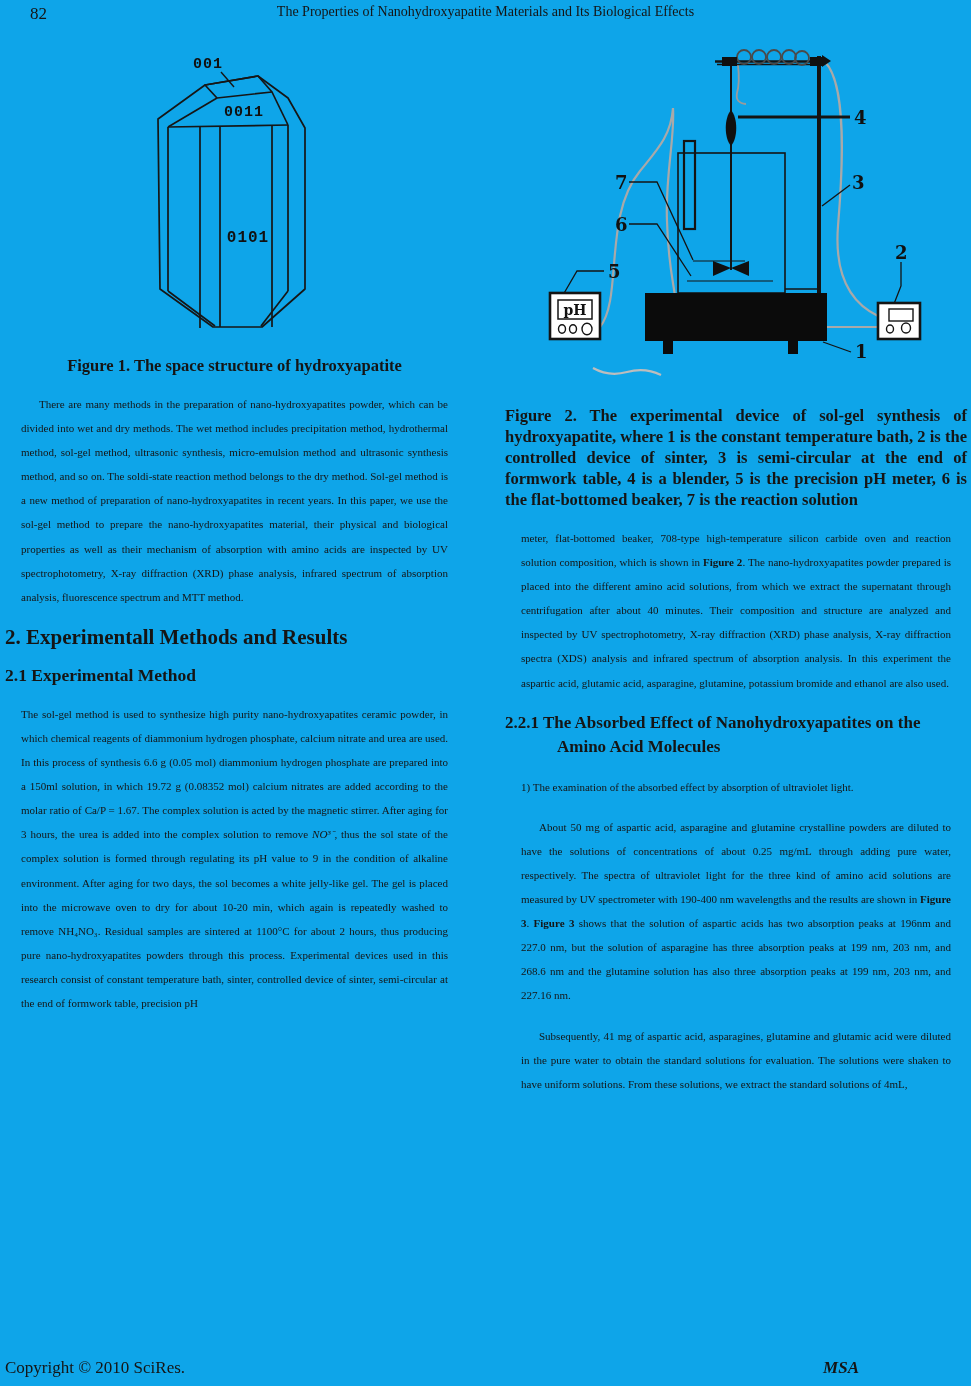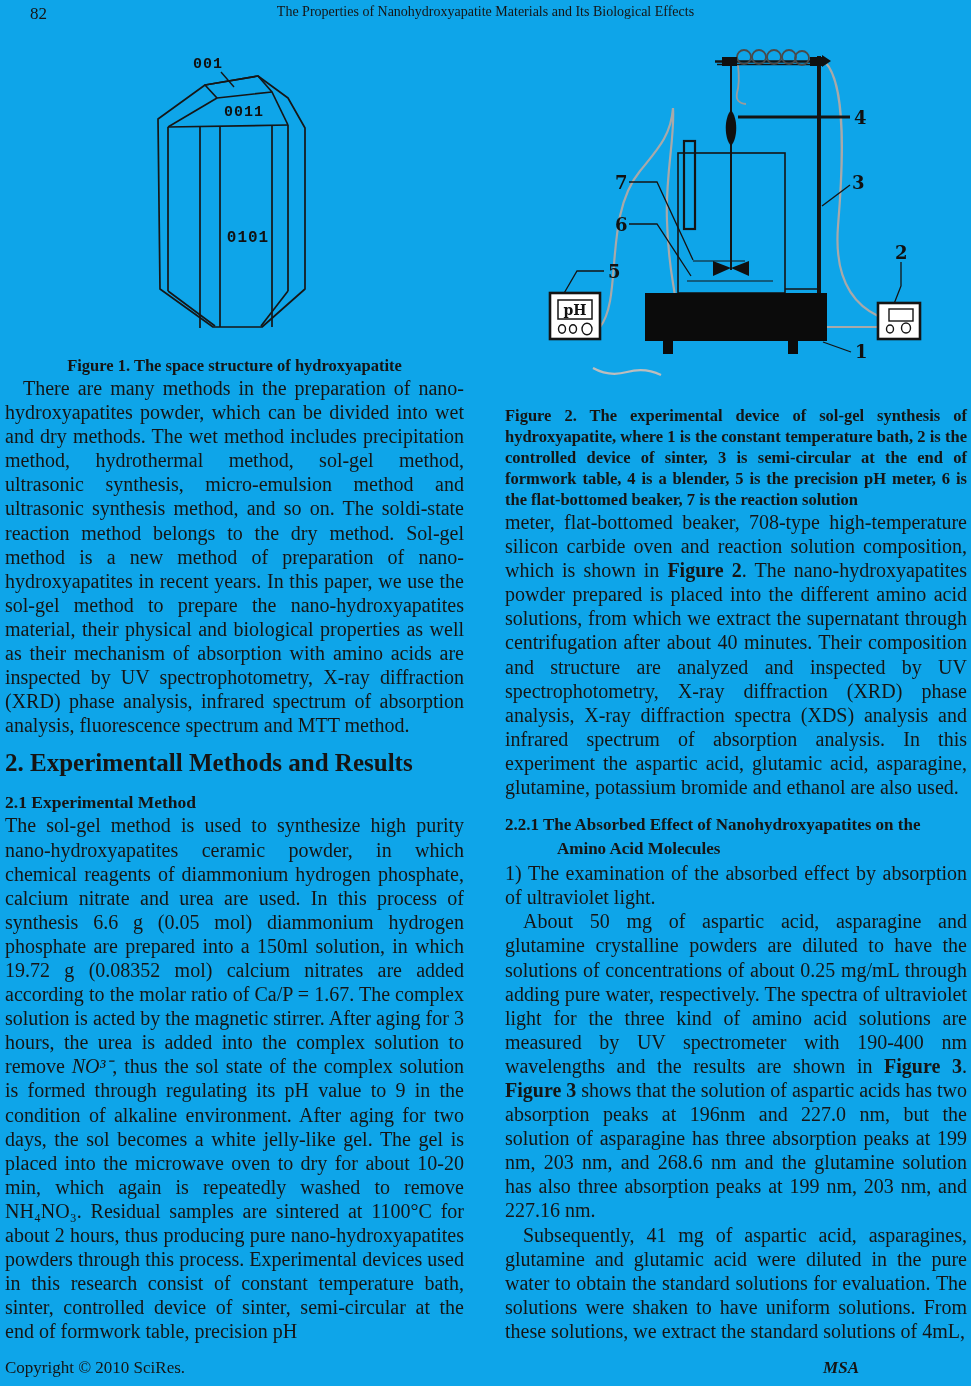--- a/index.html
+++ b/index.html
@@ -8,24 +8,24 @@
   .header{position:absolute;top:4px;left:0;width:971px;height:26px;}
   .pagenum{position:absolute;left:30px;top:0;font-size:17px;}
   .runtitle{position:absolute;left:0;top:0;width:971px;text-align:center;font-size:14px;}
   .col{position:absolute;top:46px;}
   .col.left{left:5px;width:459px;}
   .col.right{left:505px;width:462px;}
   .figsvg{display:block;}
   .caption{font-weight:bold;font-size:16.5px;line-height:21px;}
   .caption.center{text-align:center;margin-top:9px;}
   .caption.just{text-align:justify;margin-top:24px;}
-  p.body{font-size:20px;line-height:24.1px;text-align:justify;margin:0;}
+  p.body{font-size:11px;line-height:24.1px;text-align:justify;margin:16px;}
   p.body.ind{text-indent:18px;}
   .mt16{margin-top:16px;} .mt10{margin-top:10px;} .mt4{margin-top:4px;} .mt2{margin-top:2px;}
-  h2.sec{font-size:25px;margin:12px 0 0 0;font-weight:bold;}
+  h2.sec{font-size:21px;margin:12px 0 0 0;font-weight:bold;}
   h3.sec{font-size:17.5px;margin:15px 0 0 0;font-weight:bold;}
   h4.sec{font-size:17px;margin:14px 0 0 0;font-weight:bold;line-height:24px;
          padding-left:52px;text-indent:-52px;}
   .footer{position:absolute;top:1358px;left:0;width:865px;height:24px;font-size:17px;}
   .copyright{position:absolute;left:5px;top:0;}
   .journal{position:absolute;right:6px;top:0;font-weight:bold;font-style:italic;}
   .crystal-label{font-family:"Liberation Mono", monospace;font-weight:700;letter-spacing:1px;font-size:15px;fill:#111;}
   .crystal-label.big{font-size:16px;}
   .devnum{font-family:"DejaVu Serif", serif;font-weight:700;font-size:18px;fill:#111;}
   .phtxt{font-family:"DejaVu Serif", serif;font-weight:700;font-size:14px;fill:#111;}

